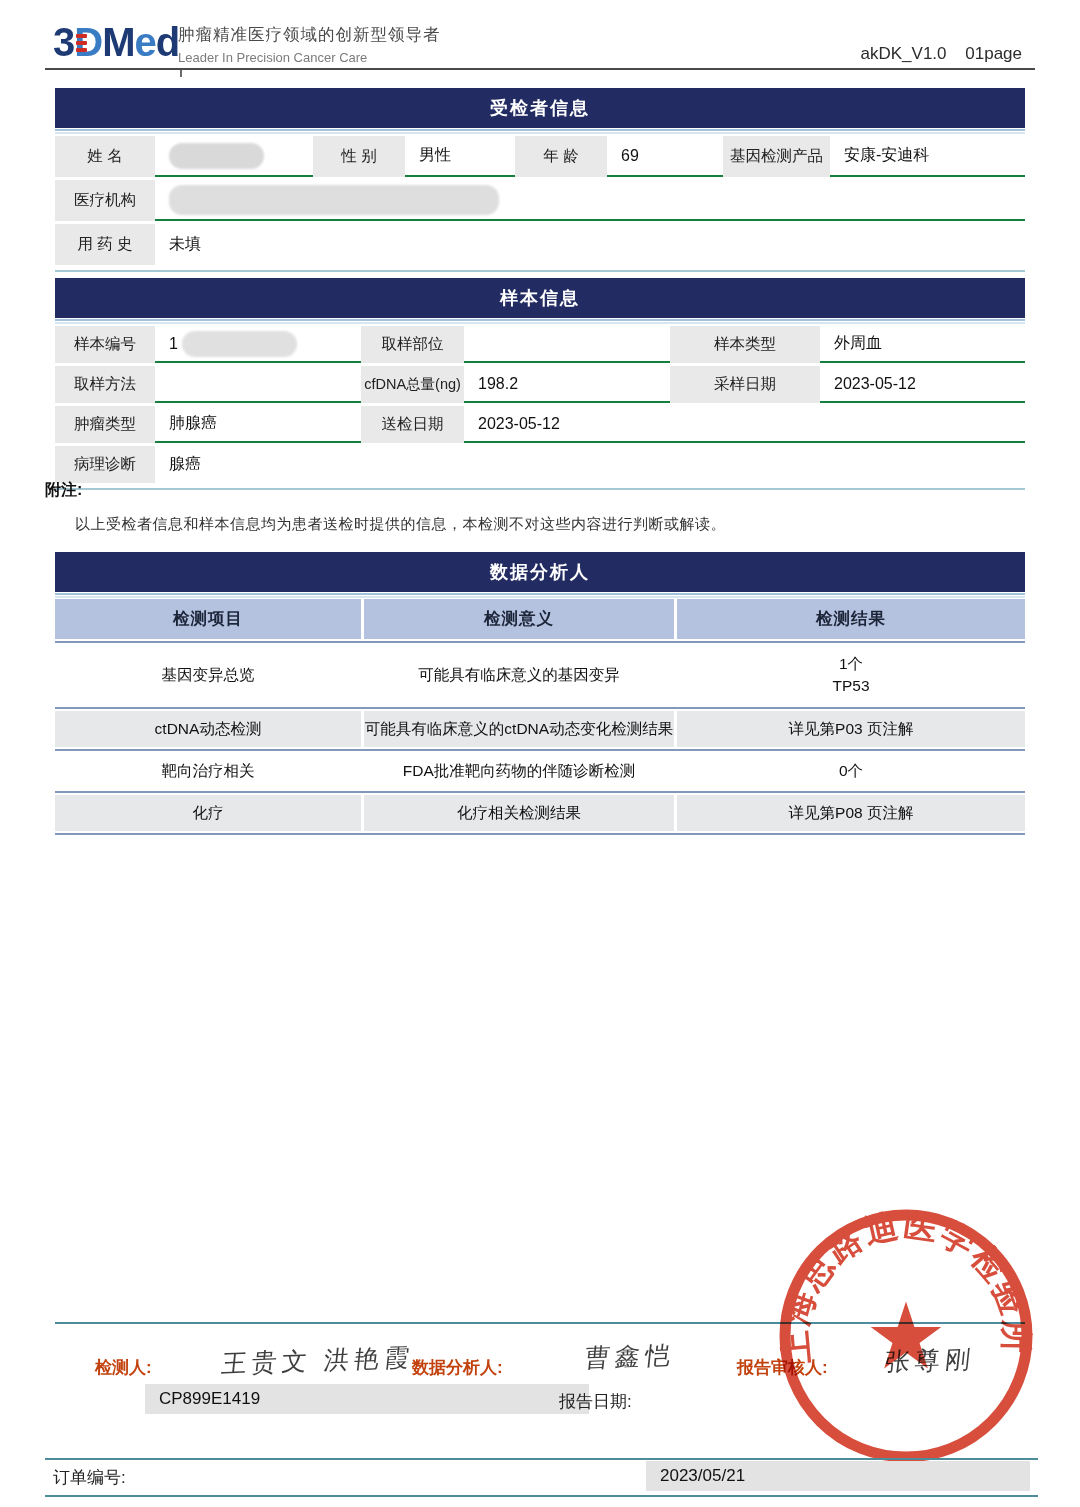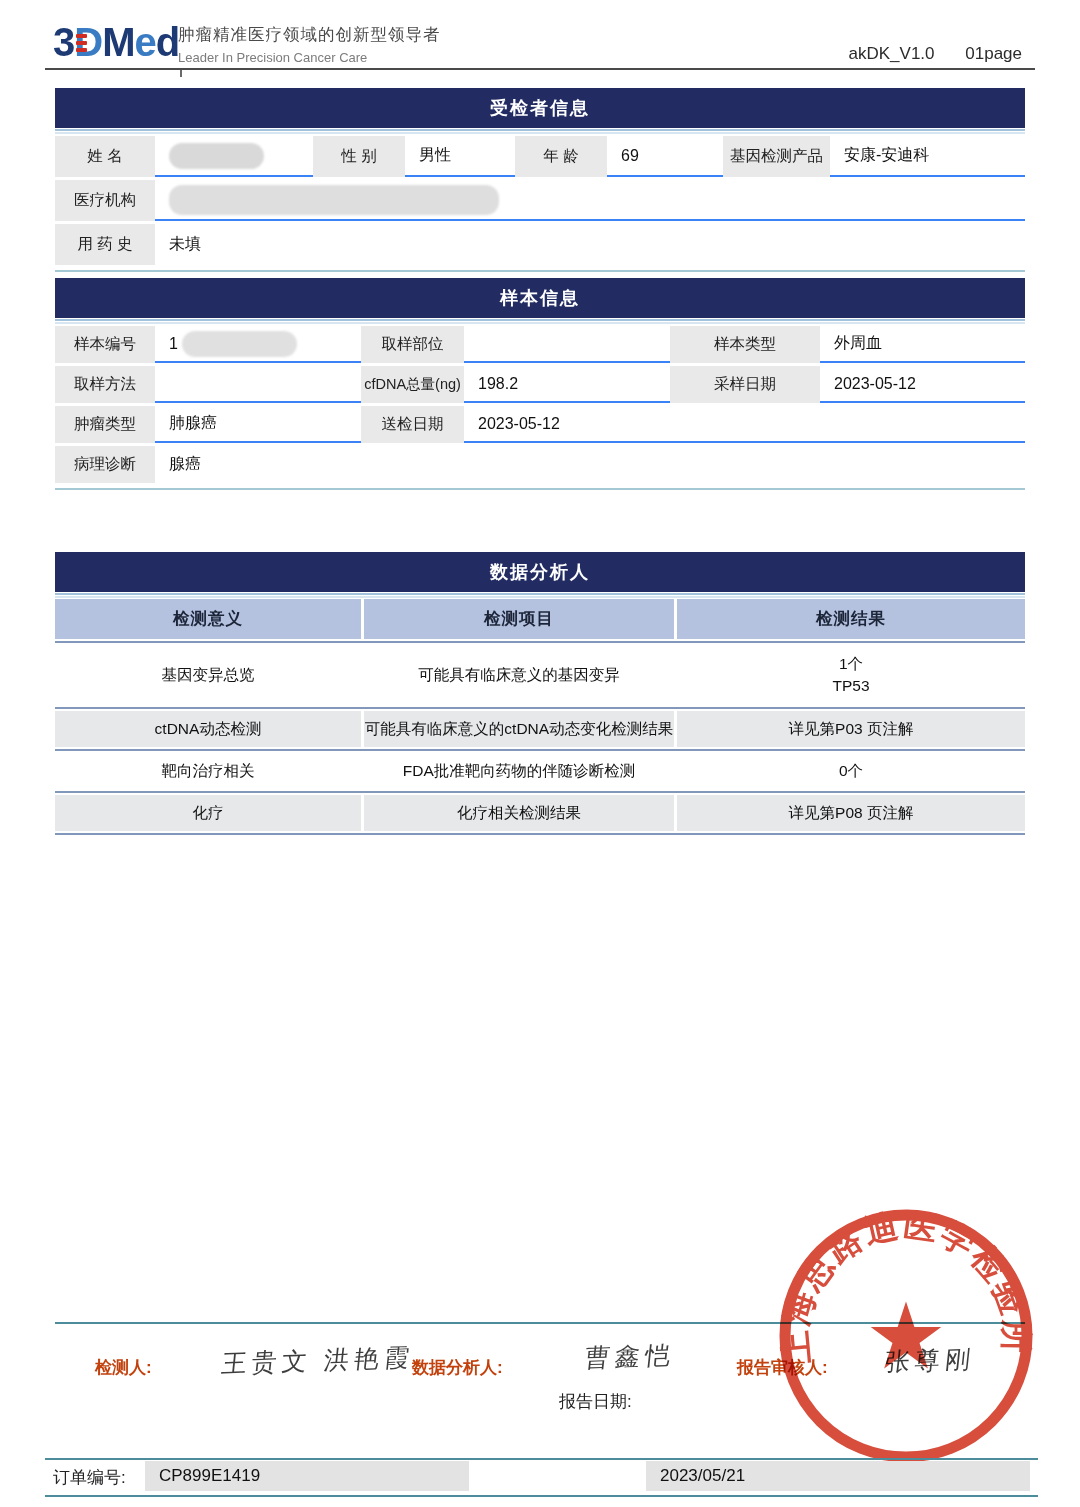--- a/index.html
+++ b/index.html
@@ -9,36 +9,36 @@
   
   .hdr { position:absolute; top:0; left:0; right:0; height:88px; }
   .logo { position:absolute; left:53px; top:22px; font-size:40px; font-weight:bold; letter-spacing:-1px; line-height:1; }
   .lg-navy { color:#1d3a74; } .lg-blue { color:#3a7cc3; }
   .logo-dashes { position:absolute; left:23px; top:12px; width:12px; }
   .logo-dashes i { display:block; width:11px; height:4px; background:#cf2d24; margin-bottom:3px; border-radius:1px; }
   .tagline { position:absolute; left:178px; top:24px; }
   .tagline-zh { font-size:16.5px; color:#4a4a4a; letter-spacing:1px; }
   .tagline-en { font-size:13px; color:#7c7c7c; margin-top:4px; }
   .hdr-version { position:absolute; right:58px; top:44px; font-size:17px; color:#2b2b2b; }
-  .hdr-version span { margin-left:26px; }
+  .hdr-version span { margin-left:14px; }
   .hdr-rule { position:absolute; left:45px; right:45px; top:68px; height:2px; background:#4a4a4a; }
   .hdr-tick { position:absolute; left:180px; top:70px; width:2px; height:7px; background:#6a6a6a; }
 
   
   .content { position:absolute; left:55px; width:970px; }
   .navybar { height:40px; background:#222c62; color:#ffffff; font-size:18px; font-weight:bold;
              display:flex; align-items:center; justify-content:center; letter-spacing:2px; }
   .navybar-line { height:6px; background:linear-gradient(#ffffff 0 1px,#a3c2dc 1px 3px,#ffffff 3px 4px,#d8e6f2 4px 6px); }
   .thinline { height:2px; background:#a5c8d5; margin-top:5px; }
 
   .grid { display:grid; row-gap:3px; margin-top:2px; }
   .lab { background:#e9e9e9; display:flex; align-items:center; justify-content:center;
          font-size:15.5px; color:#222; text-align:right; }
   .val { display:flex; align-items:center; padding-left:14px; font-size:16px; color:#111;
-         border-bottom:2px solid #3b82f6; }
+         border-bottom:2px solid #15803d; }
   .val.nounder { border-bottom:none; }
 
   .p-grid { grid-template-columns:100px 158px 92px 110px 92px 116px 107px 195px; grid-auto-rows:41px; }
   .s-grid { grid-template-columns:100px 206px 103px 206px 150px 205px; grid-auto-rows:37px; }
   .span-rest { grid-column:2 / -1; }
   .span46 { grid-column:4 / 7; }
   .span26 { grid-column:2 / 7; }
 
   .redact { background:#d9d9d9; border-radius:13px; filter:blur(1.2px); }
   .redact.name { width:95px; height:26px; }
@@ -148,28 +148,32 @@
       <div class="val">肺腺癌</div>
       <div class="lab">送检日期</div>
       <div class="val span46">2023-05-12</div>
 
       <div class="lab">病理诊断</div>
       <div class="val span26 nounder">腺癌</div>
     </div>
     <div class="thinline"></div>
   </div>
 
+  <div style="position:absolute; left:45px; top:480px; width:990px;">
+    <div class="notes-label">附注:</div>
+    <div class="notes-text">以上受检者信息和样本信息均为患者送检时提供的信息，本检测不对这些内容进行判断或解读。</div>
+  </div>
 
   <div class="content" style="top:552px;">
     <div class="navybar">数据分析人</div>
     <div class="navybar-line"></div>
 
     <div class="r-head">
+      <div>检测项目</div>
       <div>检测意义</div>
-      <div>检测项目</div>
       <div>检测结果</div>
     </div>
 
     <div class="rdiv"></div>
     <div class="r-row h60">
       <div>基因变异总览</div>
       <div>可能具有临床意义的基因变异</div>
       <div>
         <span>1个</span>
         <span>TP53</span>
@@ -214,18 +218,18 @@
     <circle cx="134" cy="134" r="121" fill="none" stroke="#d4402e" stroke-width="11"></circle>
     <path id="sealArc" d="M 41 168 A 99 99 0 1 1 227 168" fill="none"></path>
     <text fill="#d4402e" font-size="33" font-weight="bold" letter-spacing="2">
       <textPath href="#sealArc" startOffset="8" textLength="356">上海思路迪医学检验所</textPath>
     </text>
     <text x="134" y="166" text-anchor="middle" font-size="92" fill="#d4402e">★</text>
   </svg>
 
   <div class="teal-line" style="left:45px; right:42px; top:1458px;"></div>
   <div class="order-label" style="left:53px; top:1466px;">订单编号:</div>
-  <div class="order-box" style="left:145px; top:1461px; width:324px;">CP899E1419</div>
+  <div class="order-box" style="left:145px; top:1384px; width:444px;">CP899E1419</div>
   <div class="order-label" style="left:559px; top:1390px;">报告日期:</div>
   <div class="order-box" style="left:646px; top:1461px; width:384px;">2023/05/21</div>
   <div class="teal-line" style="left:45px; right:42px; top:1495px;"></div>
 
 </div>
 
 </body></html>

